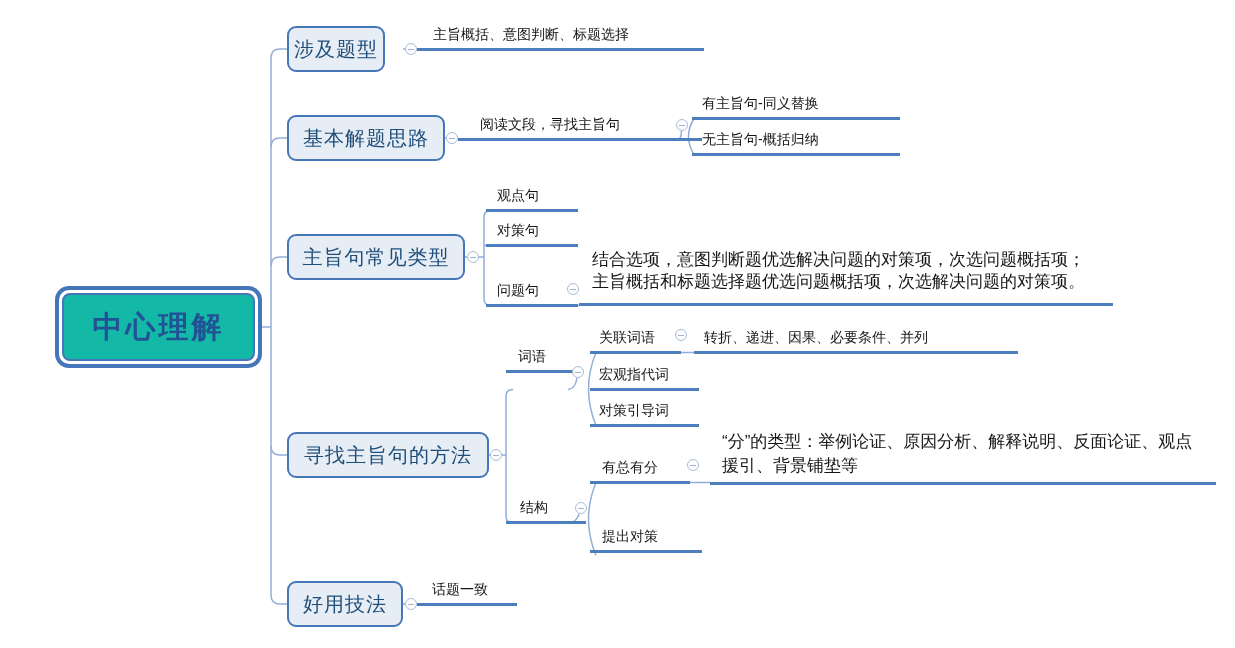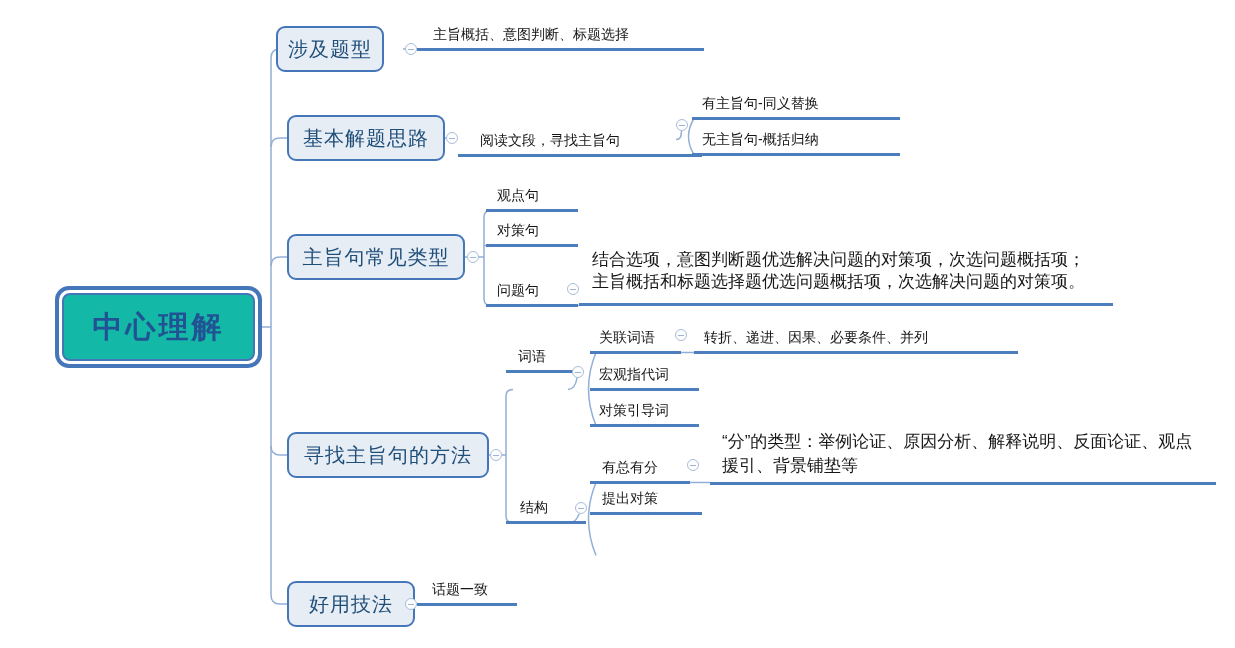--- a/index.html
+++ b/index.html
@@ -81,49 +81,49 @@
       <path d="M570 522.5 C575 522.5 578 517 579 514 M596 482.5 Q581 519 596 555.5"></path>
 
       <path d="M678 482.5 H710"></path>
     </g>
   </svg>
 
   <div class="root-outer">
     <div class="root-inner">中心理解</div>
   </div>
 
-  <div class="box" style="left:276px;top:26px;width:108px;">涉及题型</div>
+  <div class="box" style="left:287px;top:26px;width:98px;">涉及题型</div>
   <div class="box" style="left:287px;top:115px;width:158px;">基本解题思路</div>
   <div class="box" style="left:287px;top:234px;width:178px;">主旨句常见类型</div>
   <div class="box" style="left:287px;top:432px;width:202px;">寻找主旨句的方法</div>
-  <div class="box" style="left:287px;top:581px;width:128px;">好用技法</div>
+  <div class="box" style="left:287px;top:581px;width:116px;">好用技法</div>
 
   <div class="row" style="left:417px;top:22px;width:271px;padding-left:16px;">主旨概括、意图判断、标题选择</div>
 
-  <div class="row" style="left:458px;top:112px;width:222px;padding-left:22px;margin-top:16px;">阅读文段，寻找主旨句</div>
+  <div class="row" style="left:458px;top:112px;width:222px;padding-left:22px;">阅读文段，寻找主旨句</div>
   <div class="row" style="left:692px;top:91px;width:198px;padding-left:10px;">有主旨句-同义替换</div>
   <div class="row" style="left:692px;top:127px;width:198px;padding-left:10px;">无主旨句-概括归纳</div>
 
   <div class="row" style="left:486px;top:183px;width:81px;padding-left:11px;">观点句</div>
   <div class="row" style="left:486px;top:218px;width:81px;padding-left:11px;">对策句</div>
   <div class="row" style="left:486px;top:278px;width:81px;padding-left:11px;">问题句</div>
   <div class="wrap" style="left:579px;top:249px;width:521px;height:53.5px;padding-left:13px;line-height:22px;">结合选项，意图判断题优选解决问题的对策项，次选问题概括项；
 主旨概括和标题选择题优选问题概括项，次选解决问题的对策项。</div>
 
   <div class="row" style="left:506px;top:344px;width:64px;padding-left:12px;">词语</div>
   <div class="row" style="left:590px;top:325px;width:82px;padding-left:9px;">关联词语</div>
   <div class="row" style="left:694px;top:325px;width:314px;padding-left:10px;">转折、递进、因果、必要条件、并列</div>
   <div class="row" style="left:590px;top:362px;width:100px;padding-left:9px;">宏观指代词</div>
   <div class="row" style="left:590px;top:398px;width:100px;padding-left:9px;">对策引导词</div>
 
   <div class="row" style="left:506px;top:495px;width:66px;padding-left:14px;">结构</div>
   <div class="row" style="left:590px;top:455px;width:88px;padding-left:12px;">有总有分</div>
   <div class="wrap" style="left:710px;top:430px;width:494px;height:52px;padding-left:12px;line-height:24px;">“分”的类型：举例论证、原因分析、解释说明、反面论证、观点
 援引、背景铺垫等</div>
-  <div class="row" style="left:590px;top:486px;width:100px;padding-left:12px;">提出对策</div>
+  <div class="row" style="left:590px;top:524px;width:100px;padding-left:12px;">提出对策</div>
 
   <div class="row" style="left:417px;top:577px;width:85px;padding-left:15px;">话题一致</div>
 
   <div class="circle" style="left:405px;top:43px;"></div>
   <div class="circle" style="left:446px;top:132px;"></div>
   <div class="circle" style="left:467px;top:251px;"></div>
   <div class="circle" style="left:490px;top:449px;"></div>
   <div class="circle" style="left:405px;top:598px;"></div>
   <div class="circle" style="left:676px;top:119px;"></div>
   <div class="circle" style="left:567px;top:283px;"></div>

